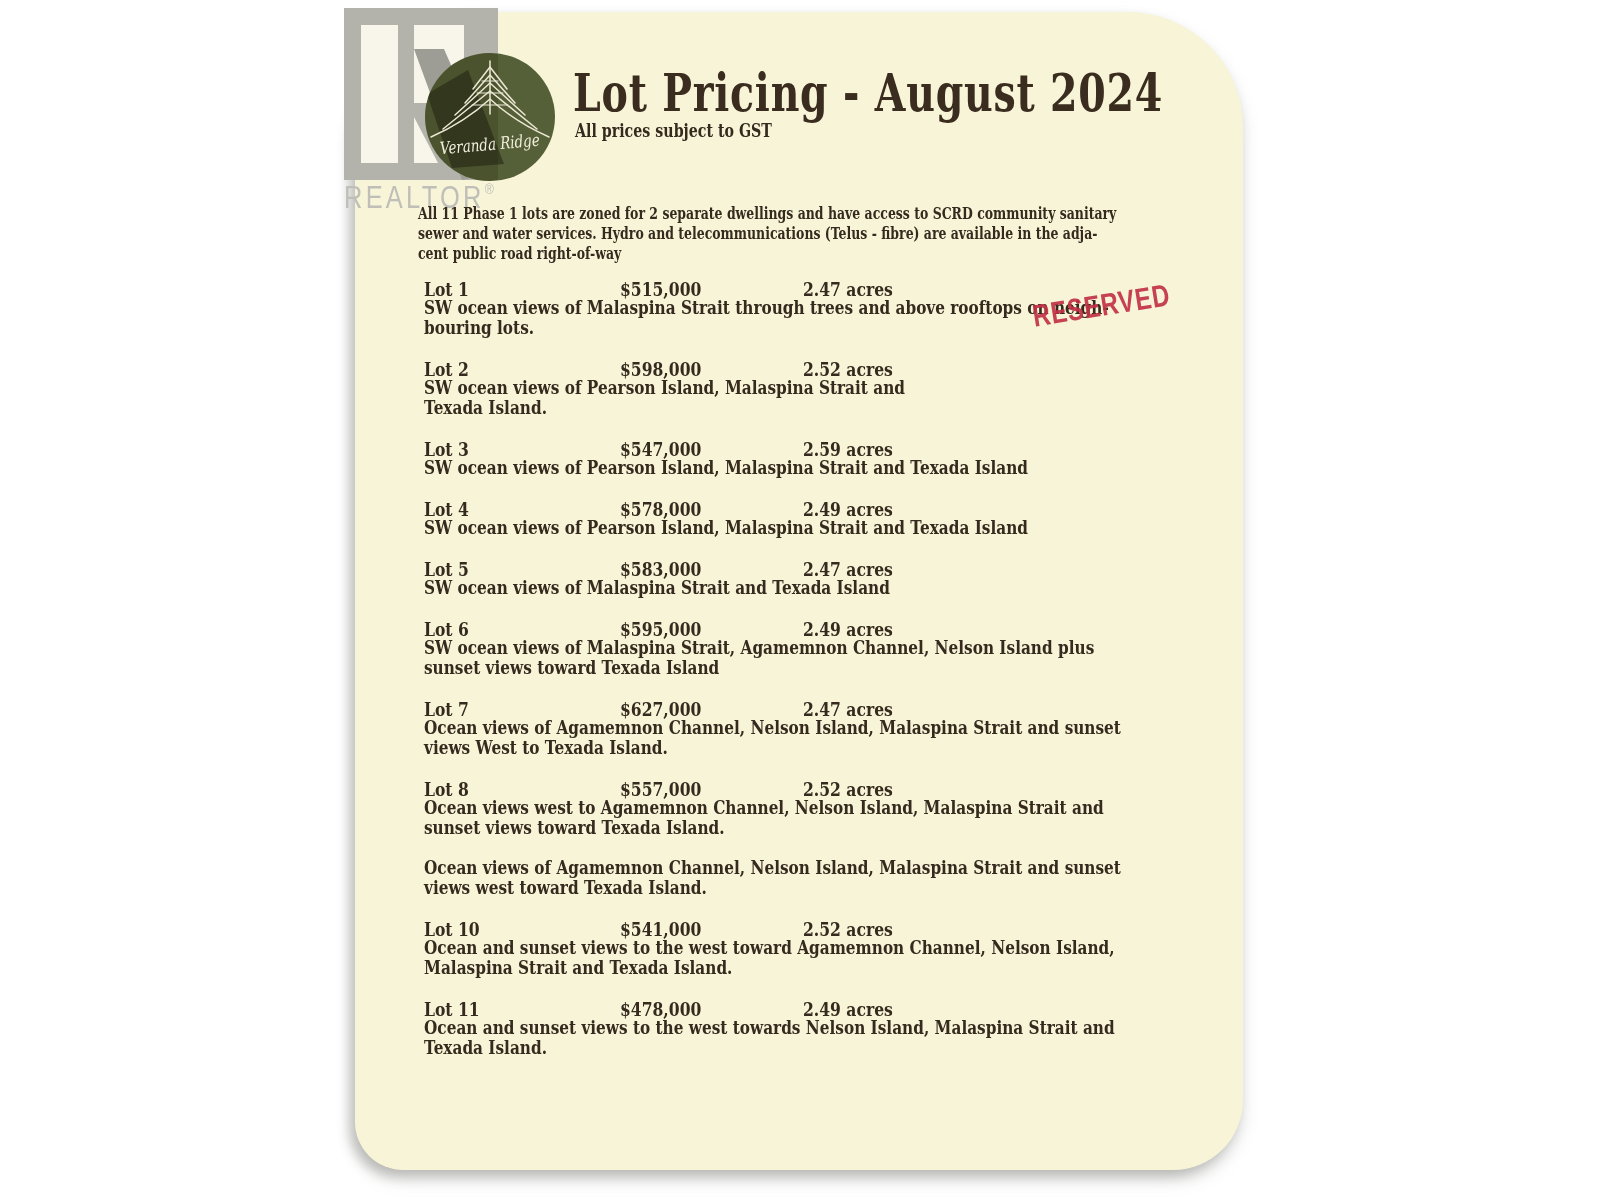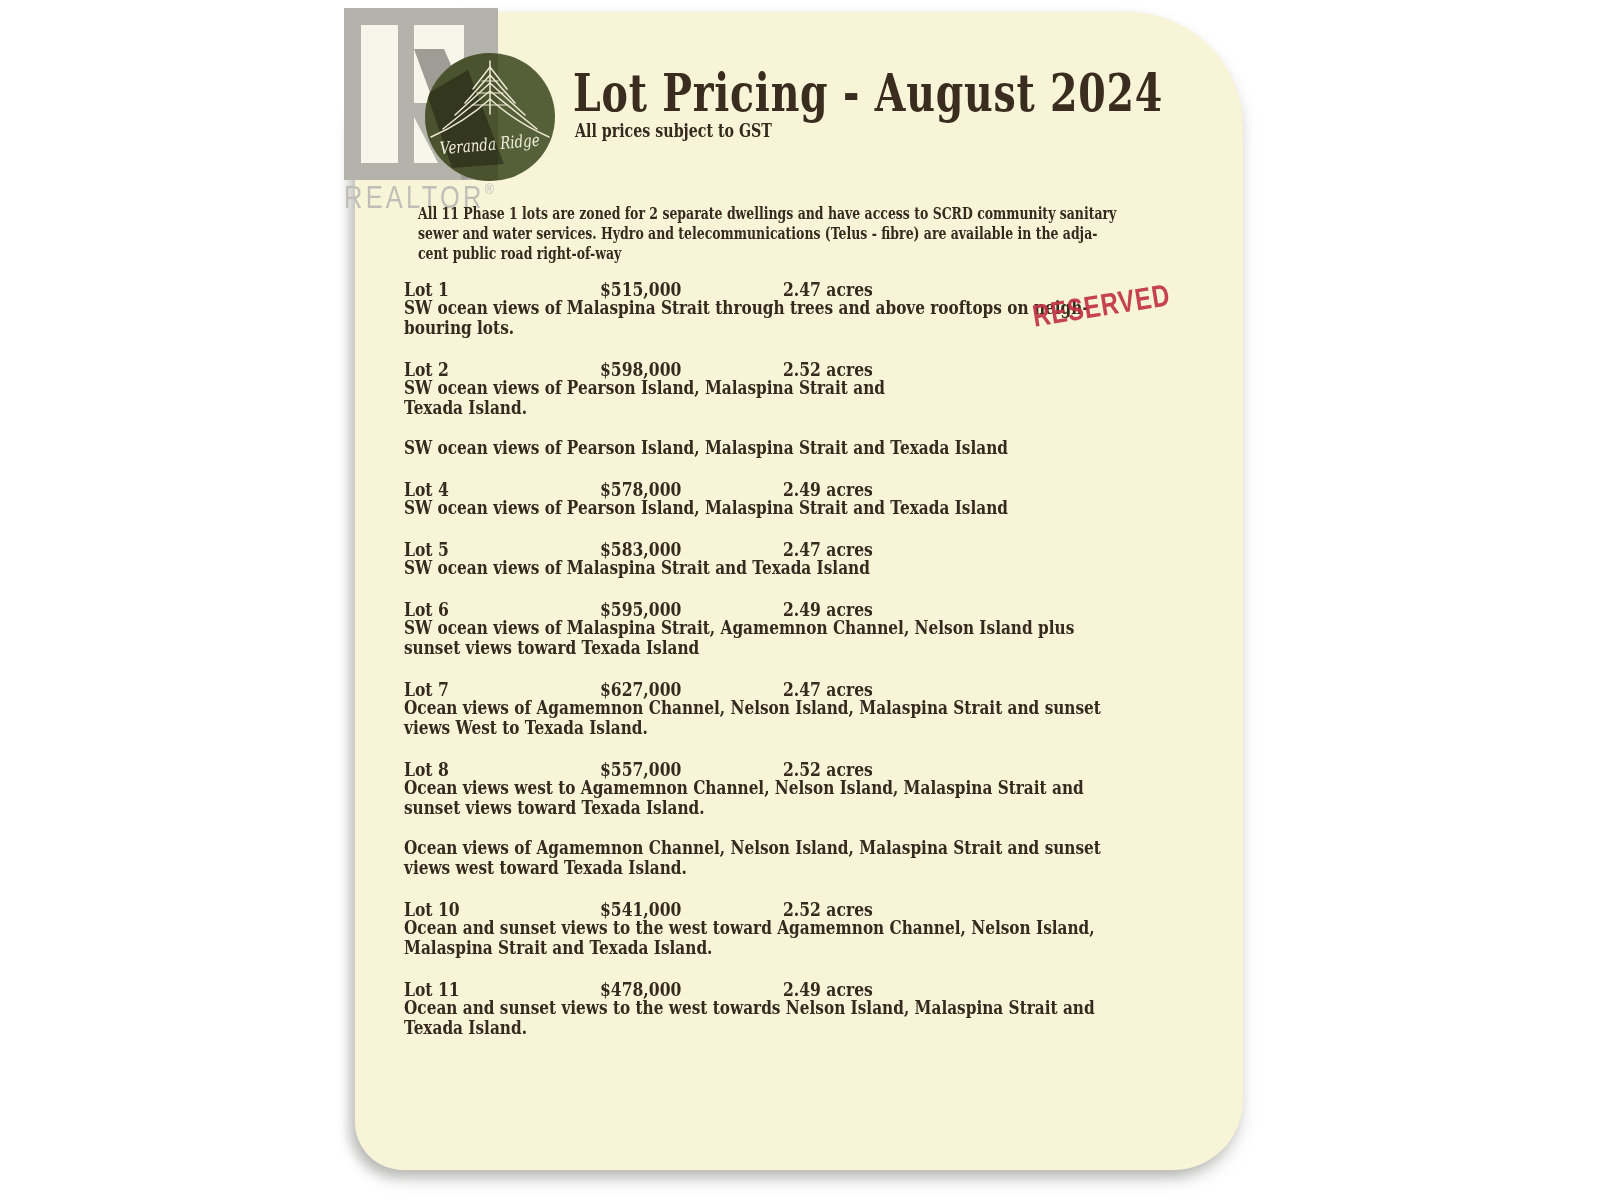--- a/index.html
+++ b/index.html
@@ -38,21 +38,21 @@
     font-size:18px;font-weight:bold;color:#352a1d;white-space:nowrap;
     transform:scaleX(.79);transform-origin:0 0;
   }
   
   .intro{
     position:absolute;left:418px;top:204px;z-index:7;
     font-size:16px;line-height:20px;font-weight:bold;white-space:pre;
     transform:scaleX(.78);transform-origin:0 0;
   }
   
-  .lots{position:absolute;left:404px;top:278px;width:740px;z-index:7;}
+  .lots{position:absolute;left:424px;top:278px;width:740px;z-index:7;}
   .lot{margin-bottom:20px;}
   .lot-head{position:relative;height:20px;font-size:19px;font-weight:bold;}
   .lot-head span{position:absolute;top:0;white-space:pre;transform:scaleX(.82);transform-origin:0 0;}
   .lot-head .name{left:0;}
   .lot-head .price{left:196px;}
   .lot-head .acres{left:379px;}
   .lot-desc{
     font-size:18px;line-height:20px;font-weight:bold;white-space:pre;
     transform:scaleX(.85);transform-origin:0 0;
   }
@@ -124,20 +124,25 @@
   <div class="lot">
     <div class="lot-head">
       <span class="name">Lot 2</span>
       <span class="price">$598,000</span>
       <span class="acres">2.52 acres</span>
     </div>
     <div class="lot-desc">SW ocean views of Pearson Island, Malaspina Strait and
 Texada Island.</div>
   </div>
   <div class="lot">
+    <div class="lot-head">
+      <span class="name">Lot 3</span>
+      <span class="price">$547,000</span>
+      <span class="acres">2.59 acres</span>
+    </div>
     <div class="lot-desc">SW ocean views of Pearson Island, Malaspina Strait and Texada Island</div>
   </div>
   <div class="lot">
     <div class="lot-head">
       <span class="name">Lot 4</span>
       <span class="price">$578,000</span>
       <span class="acres">2.49 acres</span>
     </div>
     <div class="lot-desc">SW ocean views of Pearson Island, Malaspina Strait and Texada Island</div>
   </div>

